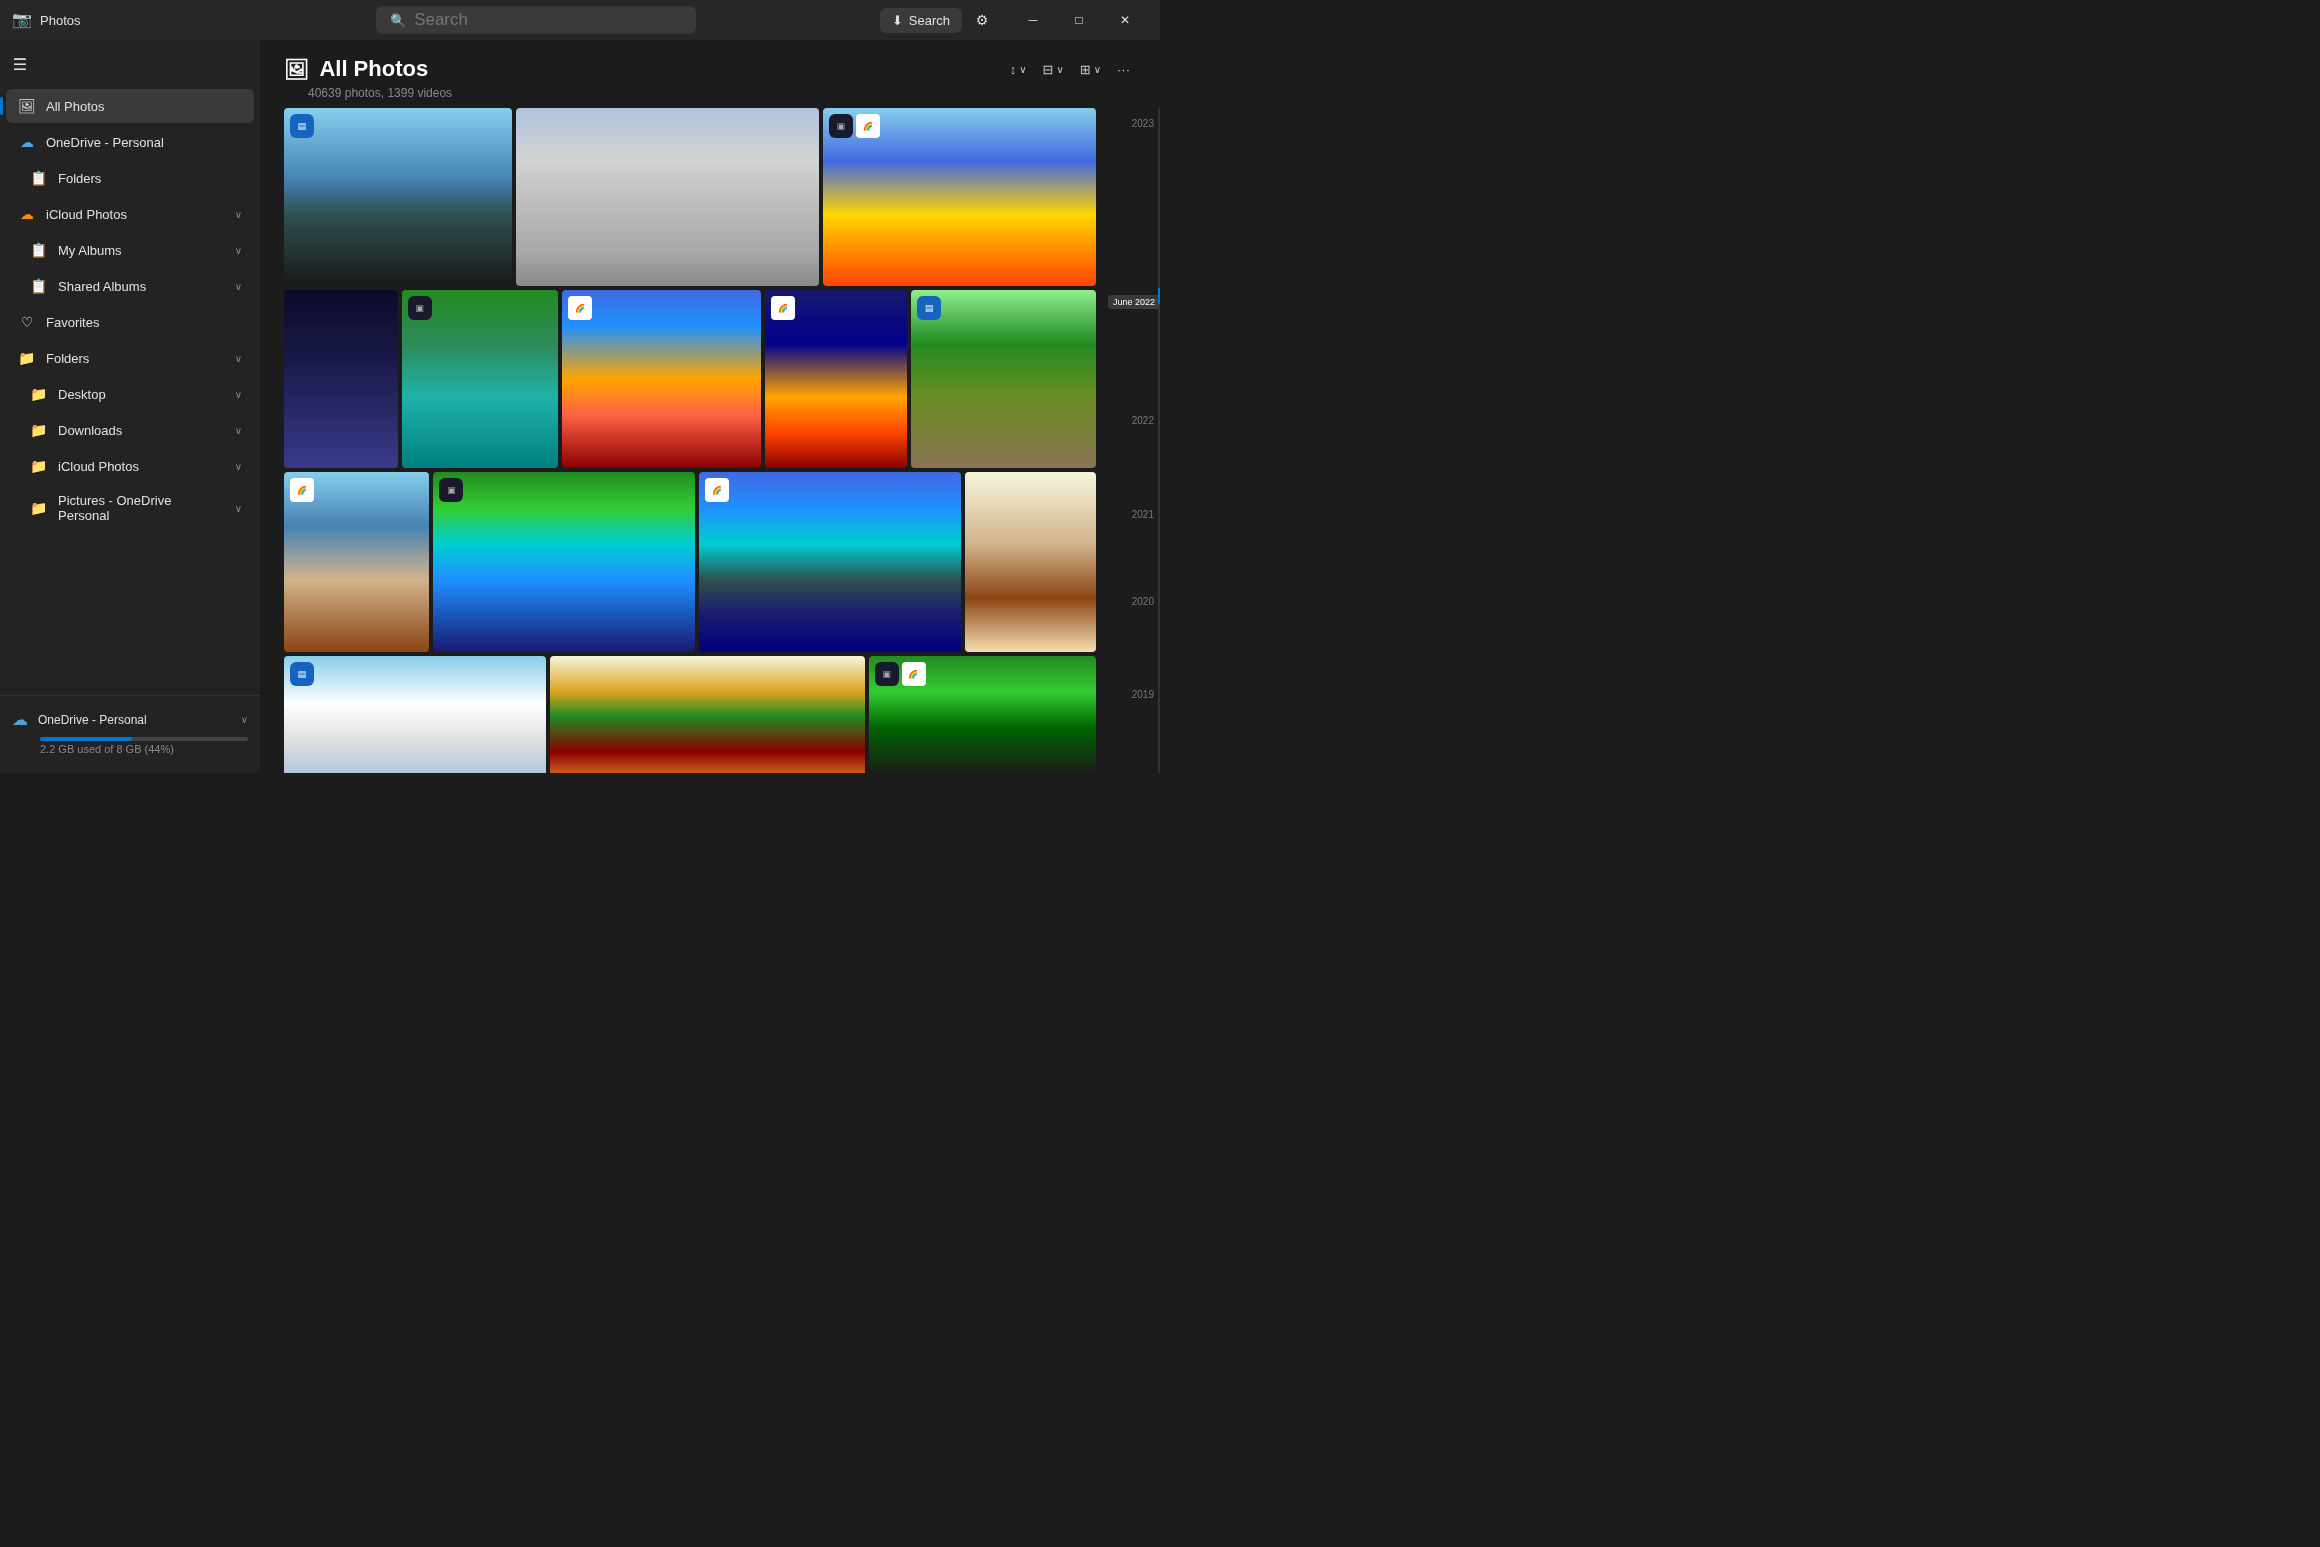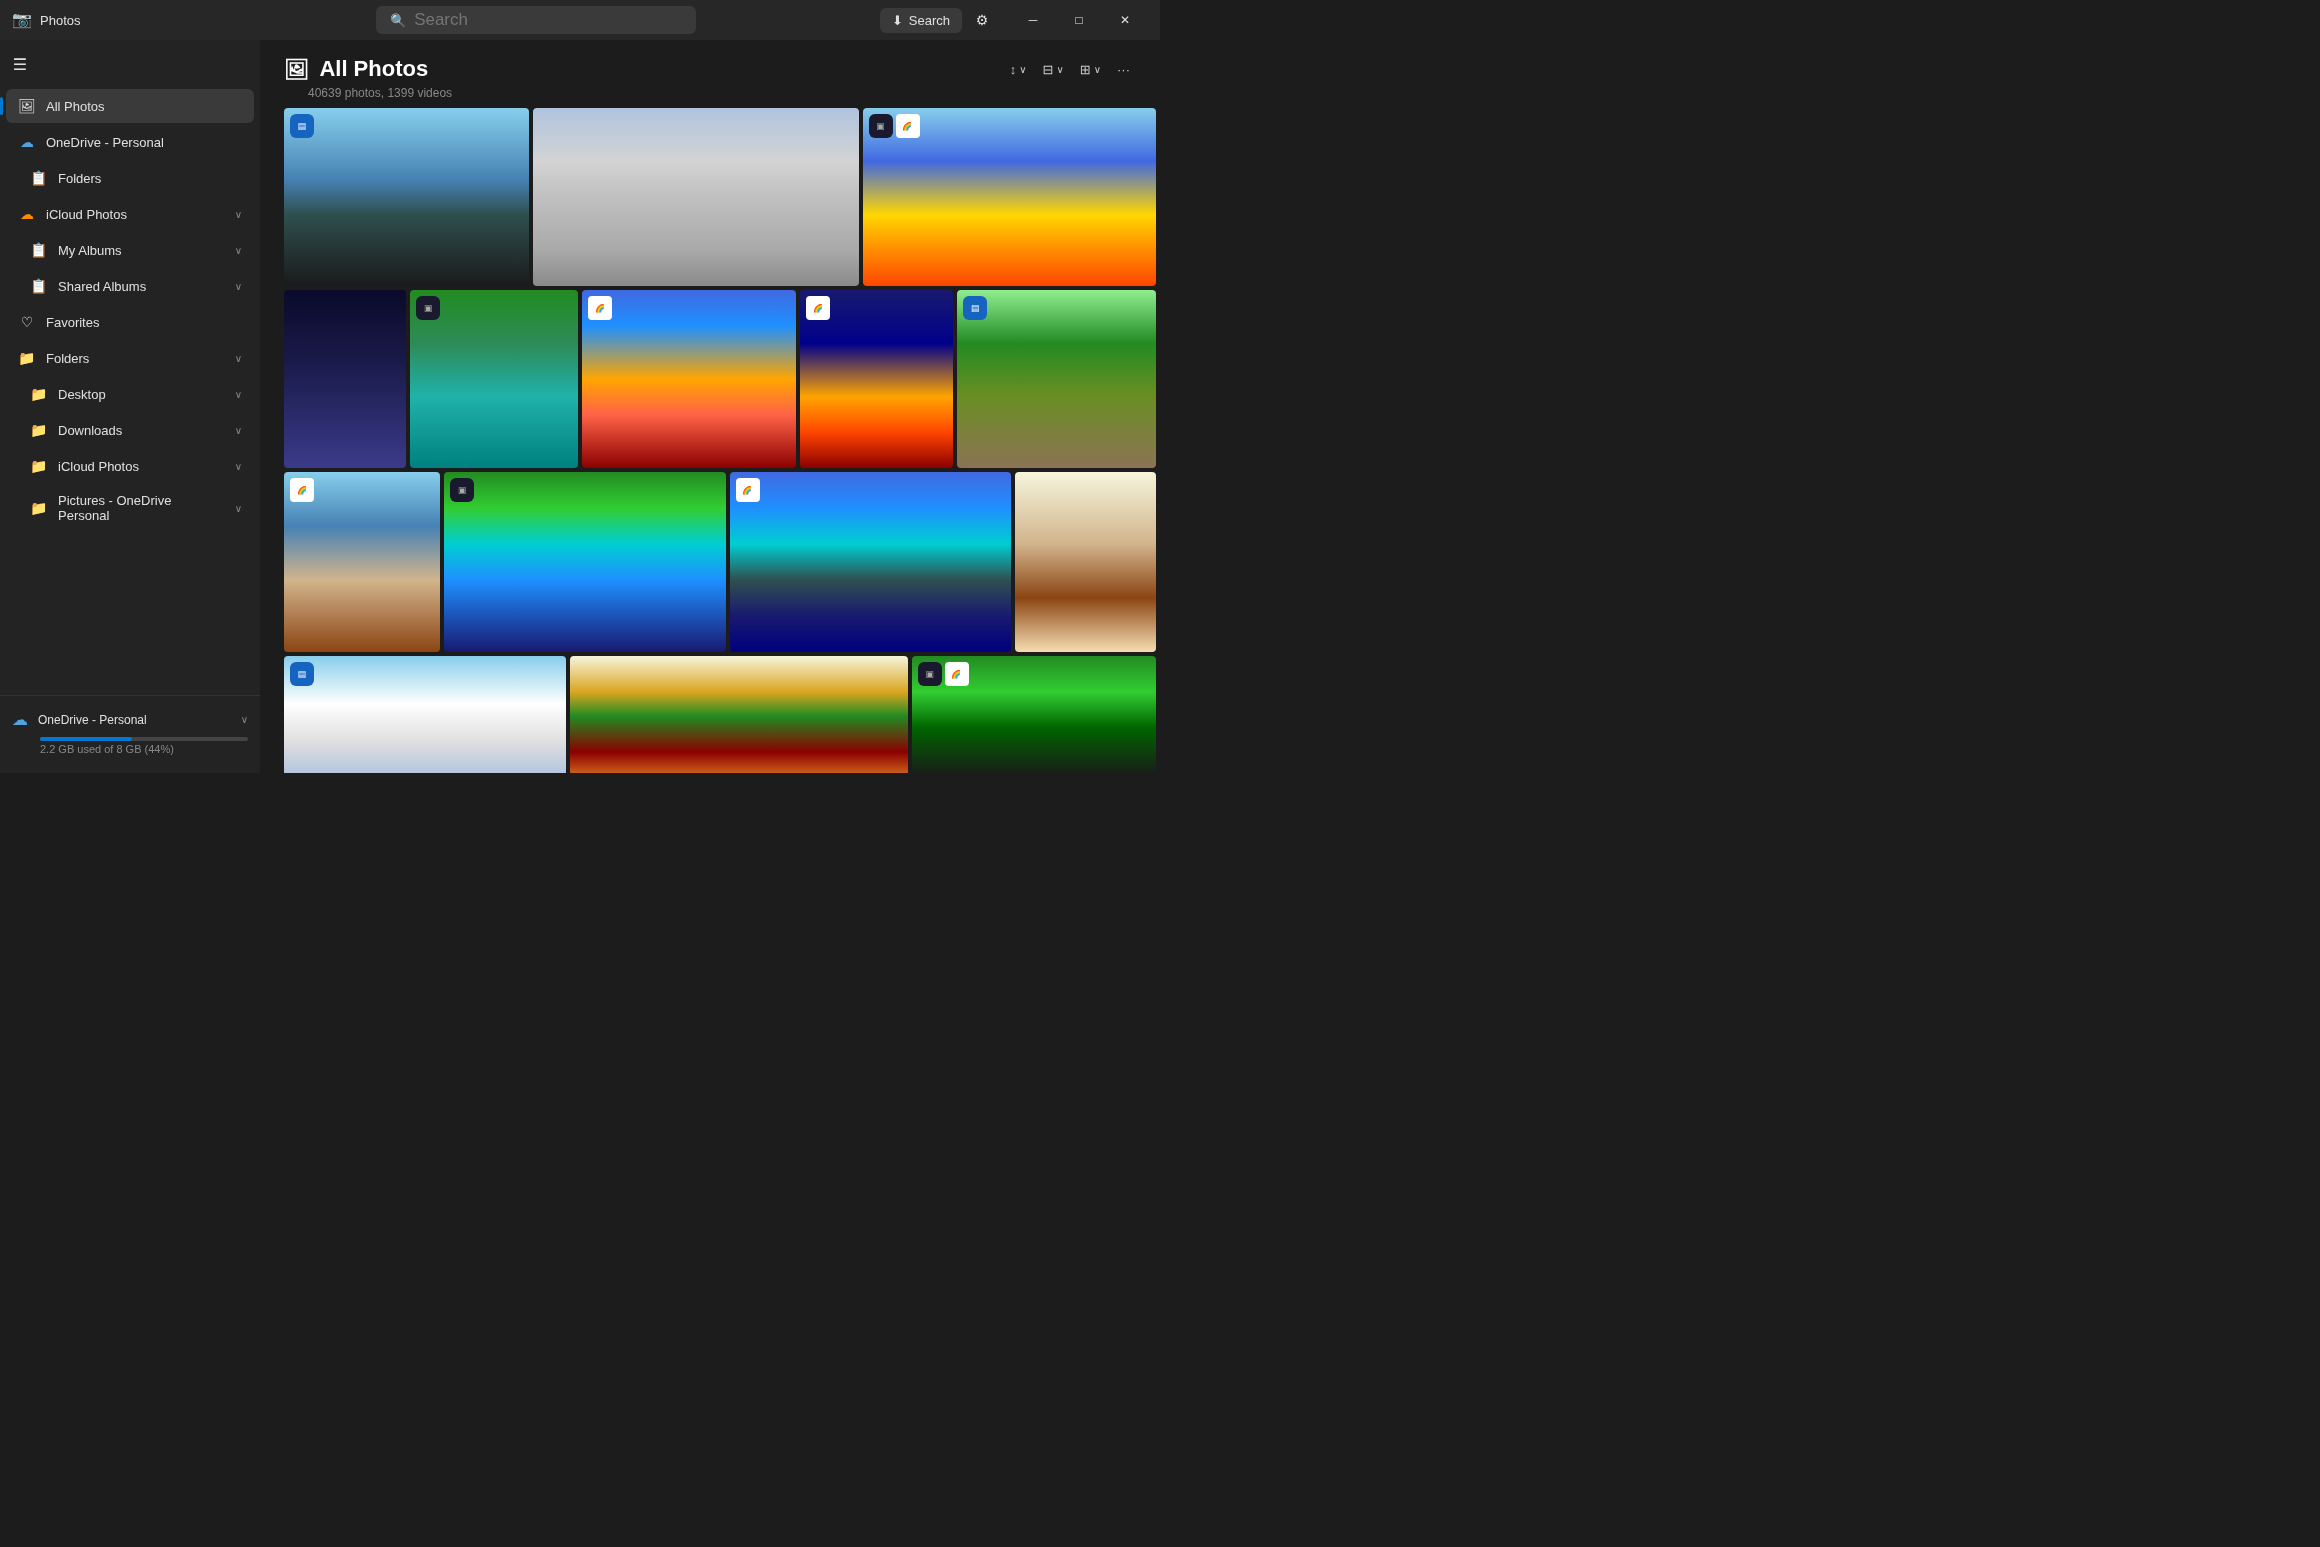--- a/index.html
+++ b/index.html
@@ -577,16 +577,46 @@
               </div>
               <div class="photo-badge icloud-multi" style="position:relative;top:0;left:0;background:#fff;border-radius:4px;">
                 <span style="font-size:8px;">🌈</span>
               </div>
             </div>
           </div>
         </div>
 
       </div>
 
+      <div class="right-panel" style="position:relative;width:60px;">
+        <div style="position:absolute;right:0;top:0;width:2px;height:100%;background:#333;"></div>
+
+        <div class="year-label" style="top:10px;right:6px;">
+          <span>2023</span>
+        </div>
+
+        <div style="position:absolute;right:0;top:28%;background:#3a3a3a;border-radius:3px 0 0 3px;padding:2px 5px;font-size:9px;color:#fff;white-space:nowrap;">
+          June 2022
+        </div>
+
+        <div style="position:absolute;right:0;top:27%;width:2px;height:16px;background:#0078d4;"></div>
+
+        <div class="year-label" style="top:46%;right:6px;">
+          <span>2022</span>
+        </div>
+
+        <div class="year-label" style="top:60%;right:6px;">
+          <span>2021</span>
+        </div>
+
+        <div class="year-label" style="top:73%;right:6px;">
+          <span>2020</span>
+        </div>
+
+        <div class="year-label" style="top:87%;right:6px;">
+          <span>2019</span>
+        </div>
+
+      </div>
     </div>
 
   </div>
 </div>
 
 </body></html>

